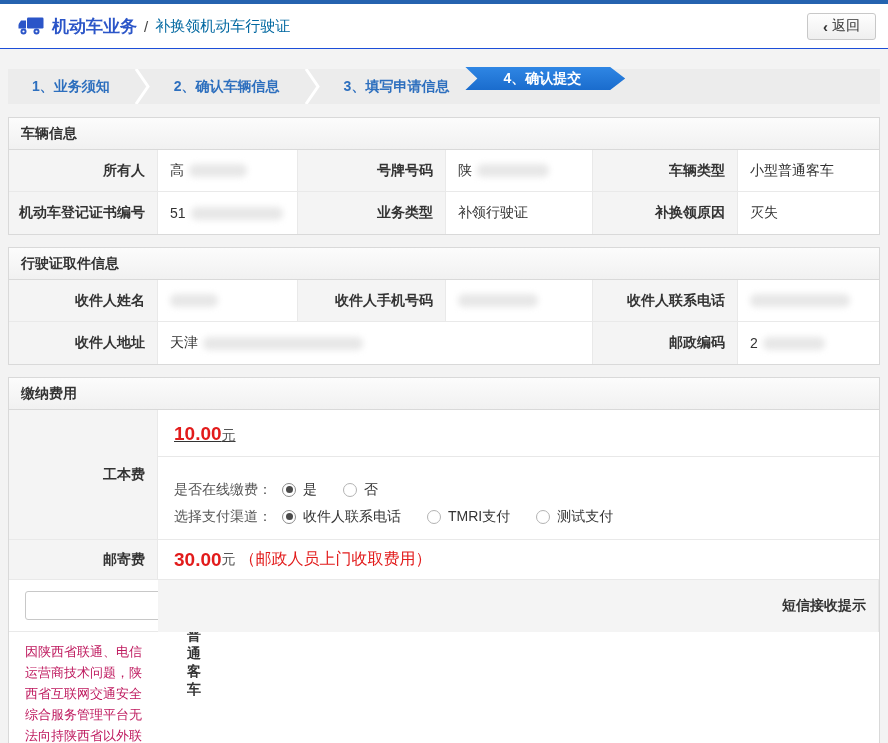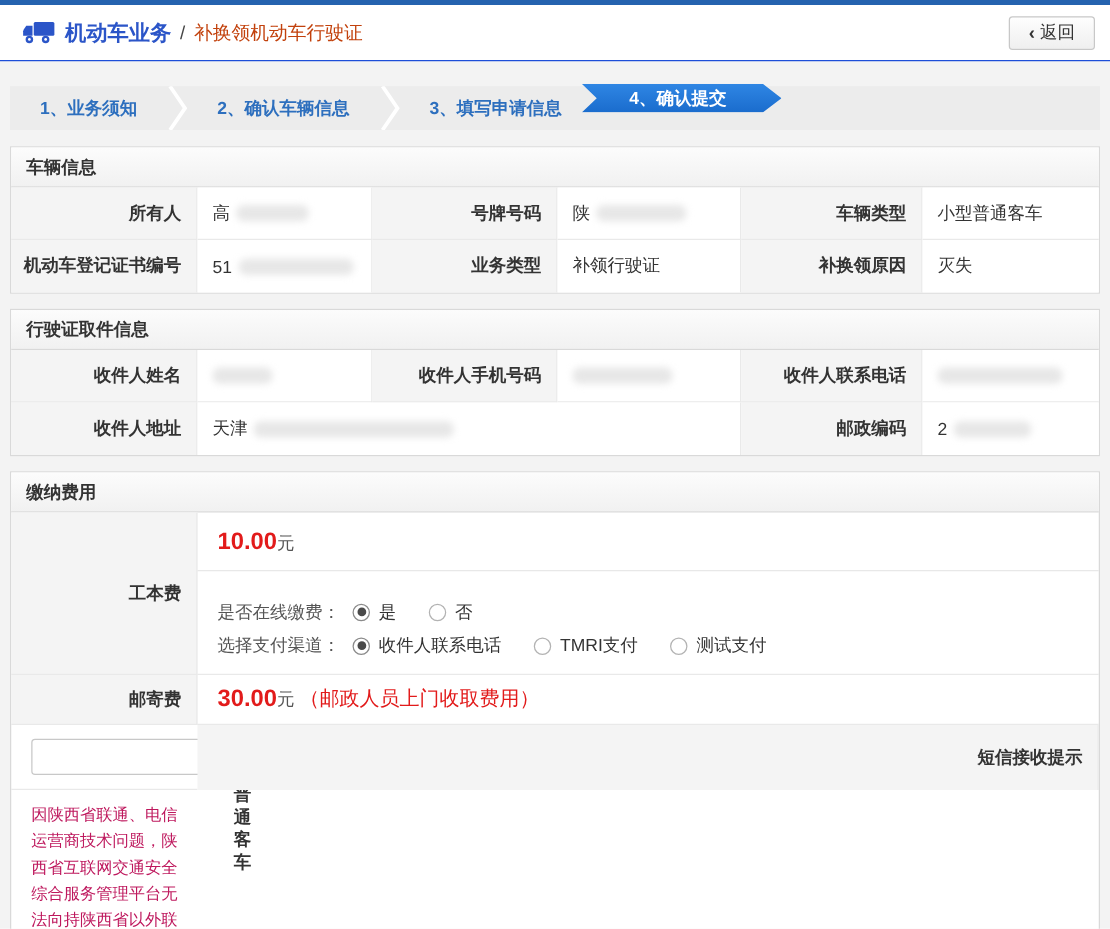--- a/index.html
+++ b/index.html
@@ -11,21 +11,21 @@
   }
   
   .topbar { height:4px; background:#2563af; }
   .header {
     background:#fff; height:45px; display:flex; align-items:center;
     padding:0 12px 0 18px; border-bottom:1px solid #1d4ed8;
   }
   .truck { width:26px; height:20px; margin-right:8px; flex:0 0 auto; }
   .app-title { color:#2b55c8; font-weight:bold; font-size:17px; }
   .crumb-sep { margin:0 7px; color:#444; font-size:15px; }
-  .page-title { color:#c2410c; font-size:15px; }
+  .page-title { color:#0369a1; font-size:15px; }
   .back-btn {
     margin-left:auto; width:69px; height:27px; cursor:pointer;
     background:linear-gradient(#fefefe,#efefef); border:1px solid #c8c8c8;
     border-radius:3px; font-size:14px; color:#333;
     display:flex; align-items:center; justify-content:center; gap:4px;
   }
   .back-chevron { font-weight:bold; font-size:15px; line-height:1; }
   
   .steps {
     margin:20px 8px 13px; height:35px; background:#ececec;
@@ -55,21 +55,21 @@
   .cell { min-height:42px; display:flex; align-items:center; border-right:1px solid #e9e9e9; }
   .bb { border-bottom:1px solid #e9e9e9; }
   .no-r { border-right:none; }
   .label-cell { background:#f4f4f4; justify-content:flex-end; padding:4px 12px 4px 6px; font-weight:bold; text-align:right; }
   .value-cell { padding:4px 4px 4px 12px; background:#fff; }
   .span3 { grid-column:span 3; }
   .redact { display:inline-block; height:13px; border-radius:6px; background:#e7e7e7; filter:blur(3px); vertical-align:middle; margin-left:5px; }
   
   .pay-label { min-height:40px; }
   .content-cell { display:block; padding:0; }
-  .fee-top { padding:13px 16px 11px; }
+  .fee-top { padding:13px 16px 11px;text-decoration:underline; }
   .fee-amount { color:#e21b1b; font-weight:bold; font-size:19px; }
   .fee-currency { color:#555; font-size:14px; }
   .fee-bottom { border-top:1px solid #e8e8e8; padding:19px 16px 9px; }
   .radio-row { display:flex; align-items:center; min-height:27px; color:#555; }
   .radio-q { margin-right:10px; }
   .radio-opt { display:flex; align-items:center; margin-right:26px; color:#333; cursor:pointer; }
   .radio {
     width:14px; height:14px; border:1px solid #b3b3b3; border-radius:50%;
     background:#fff; display:inline-flex; align-items:center; justify-content:center;
     margin-right:7px; flex:0 0 auto;

